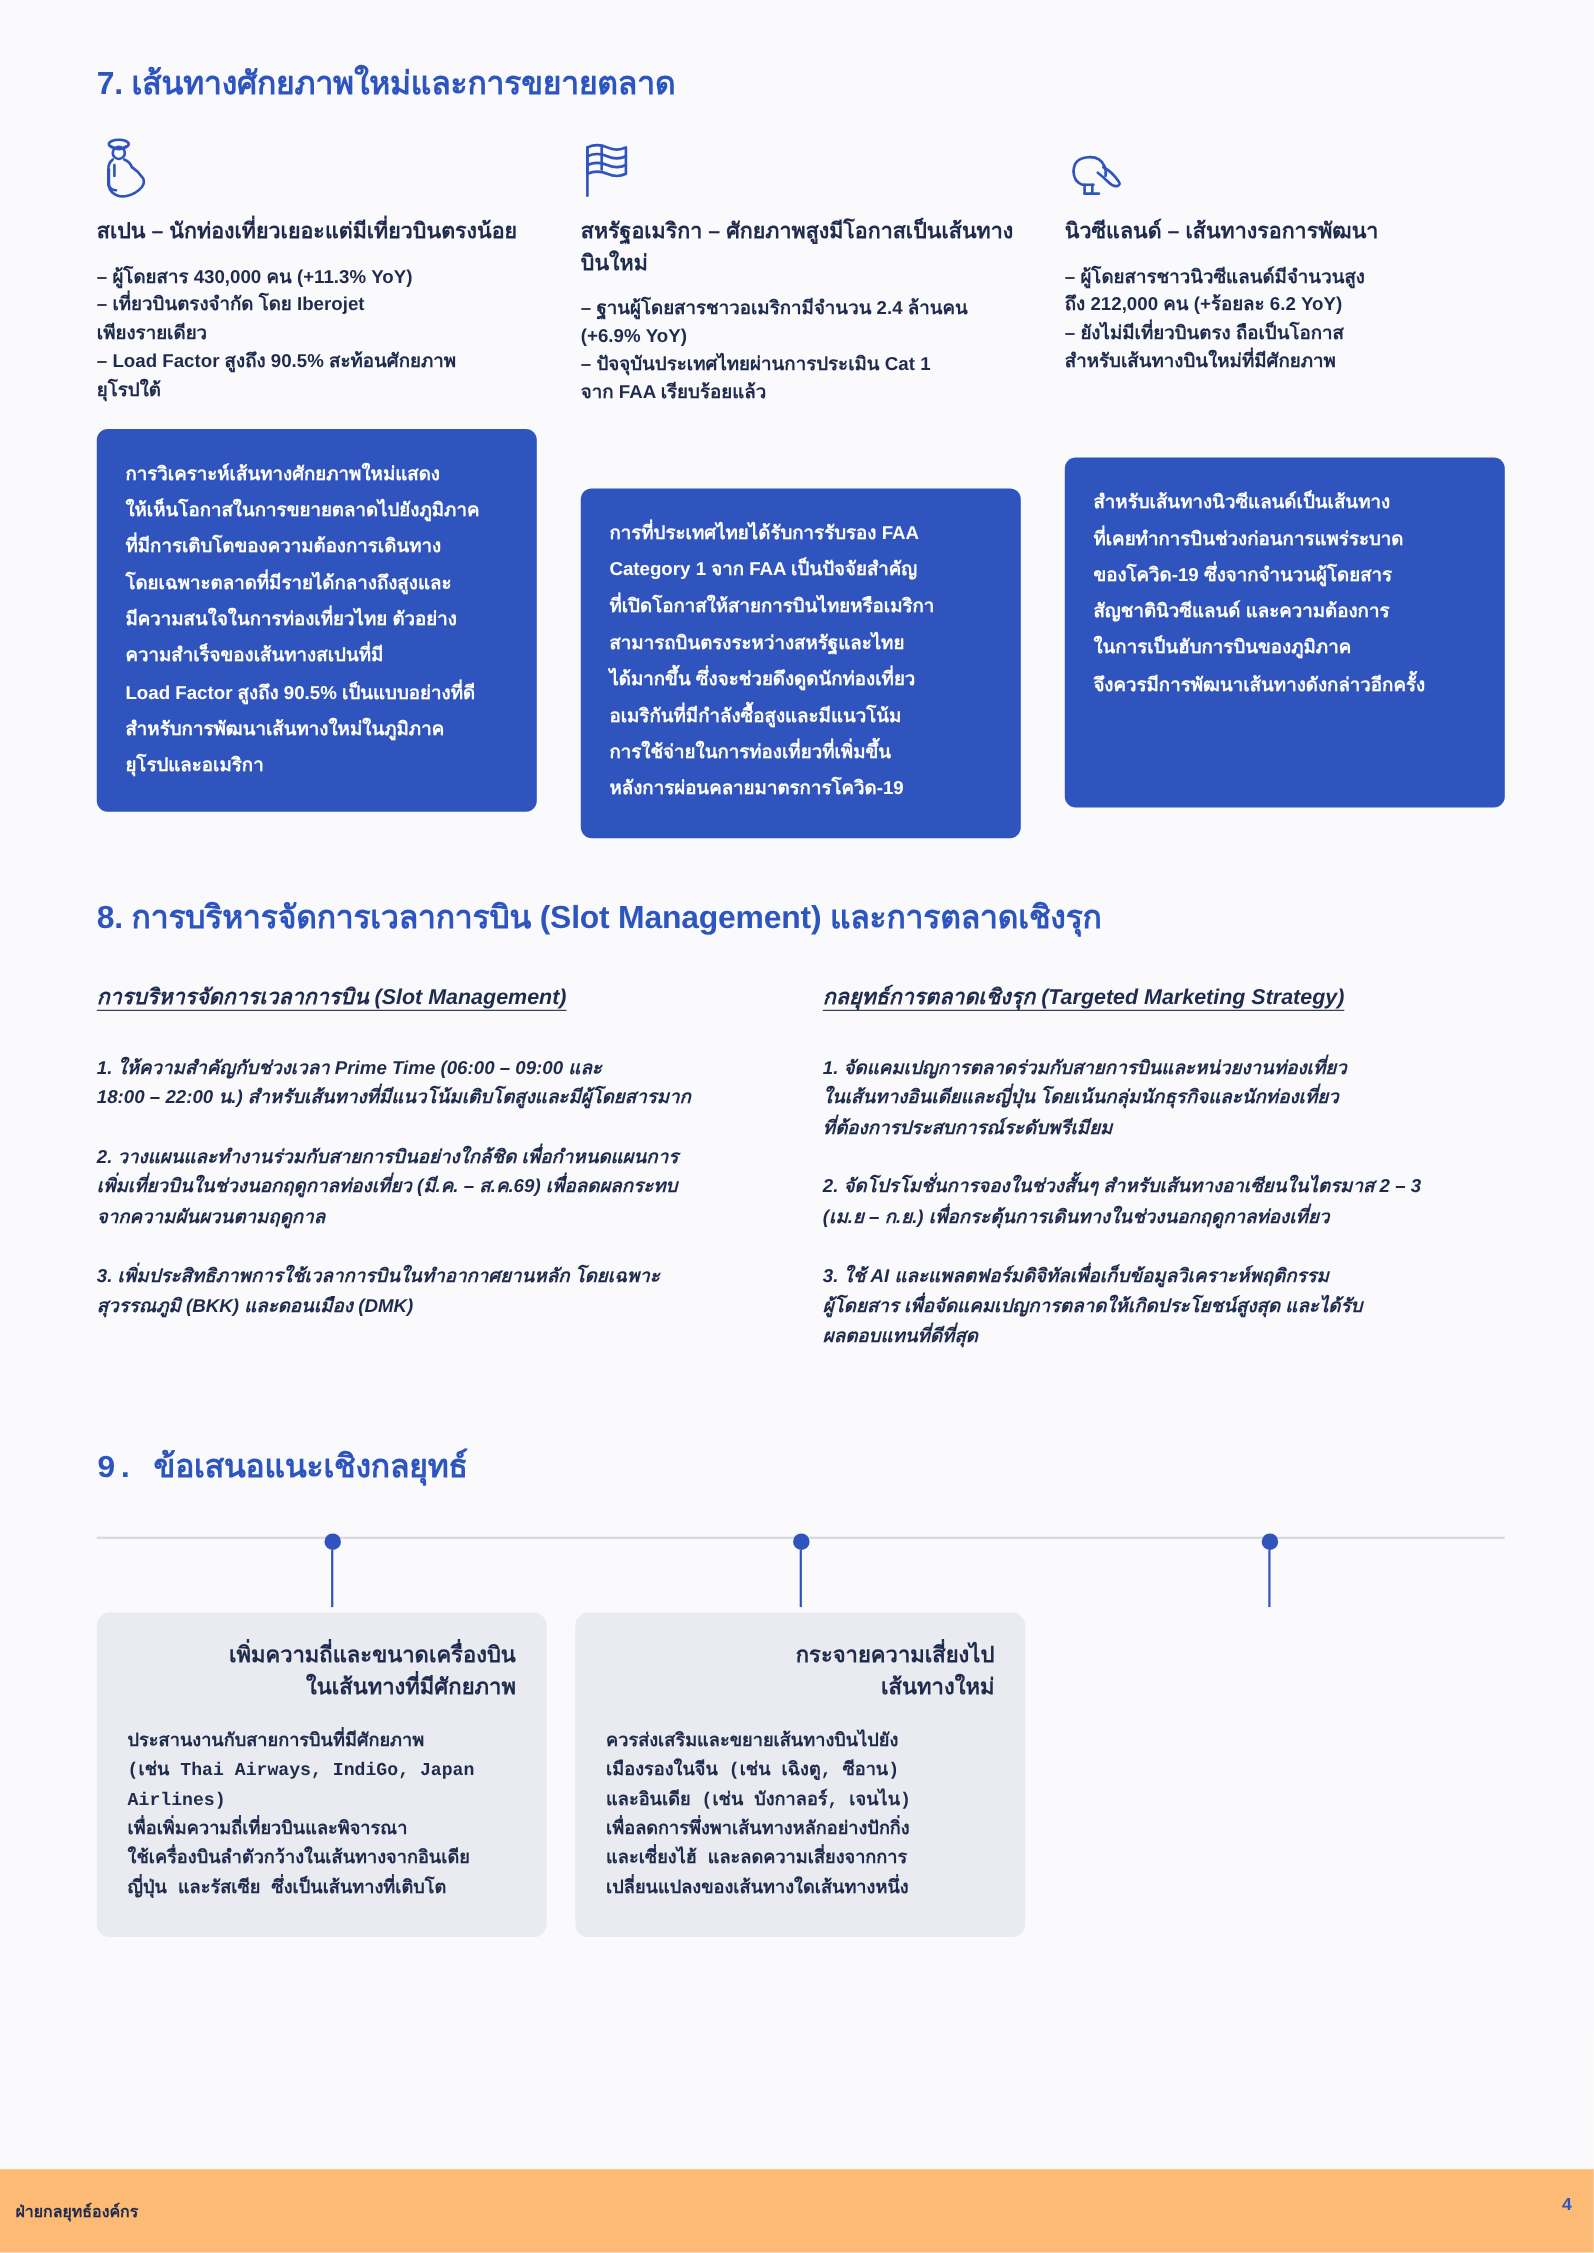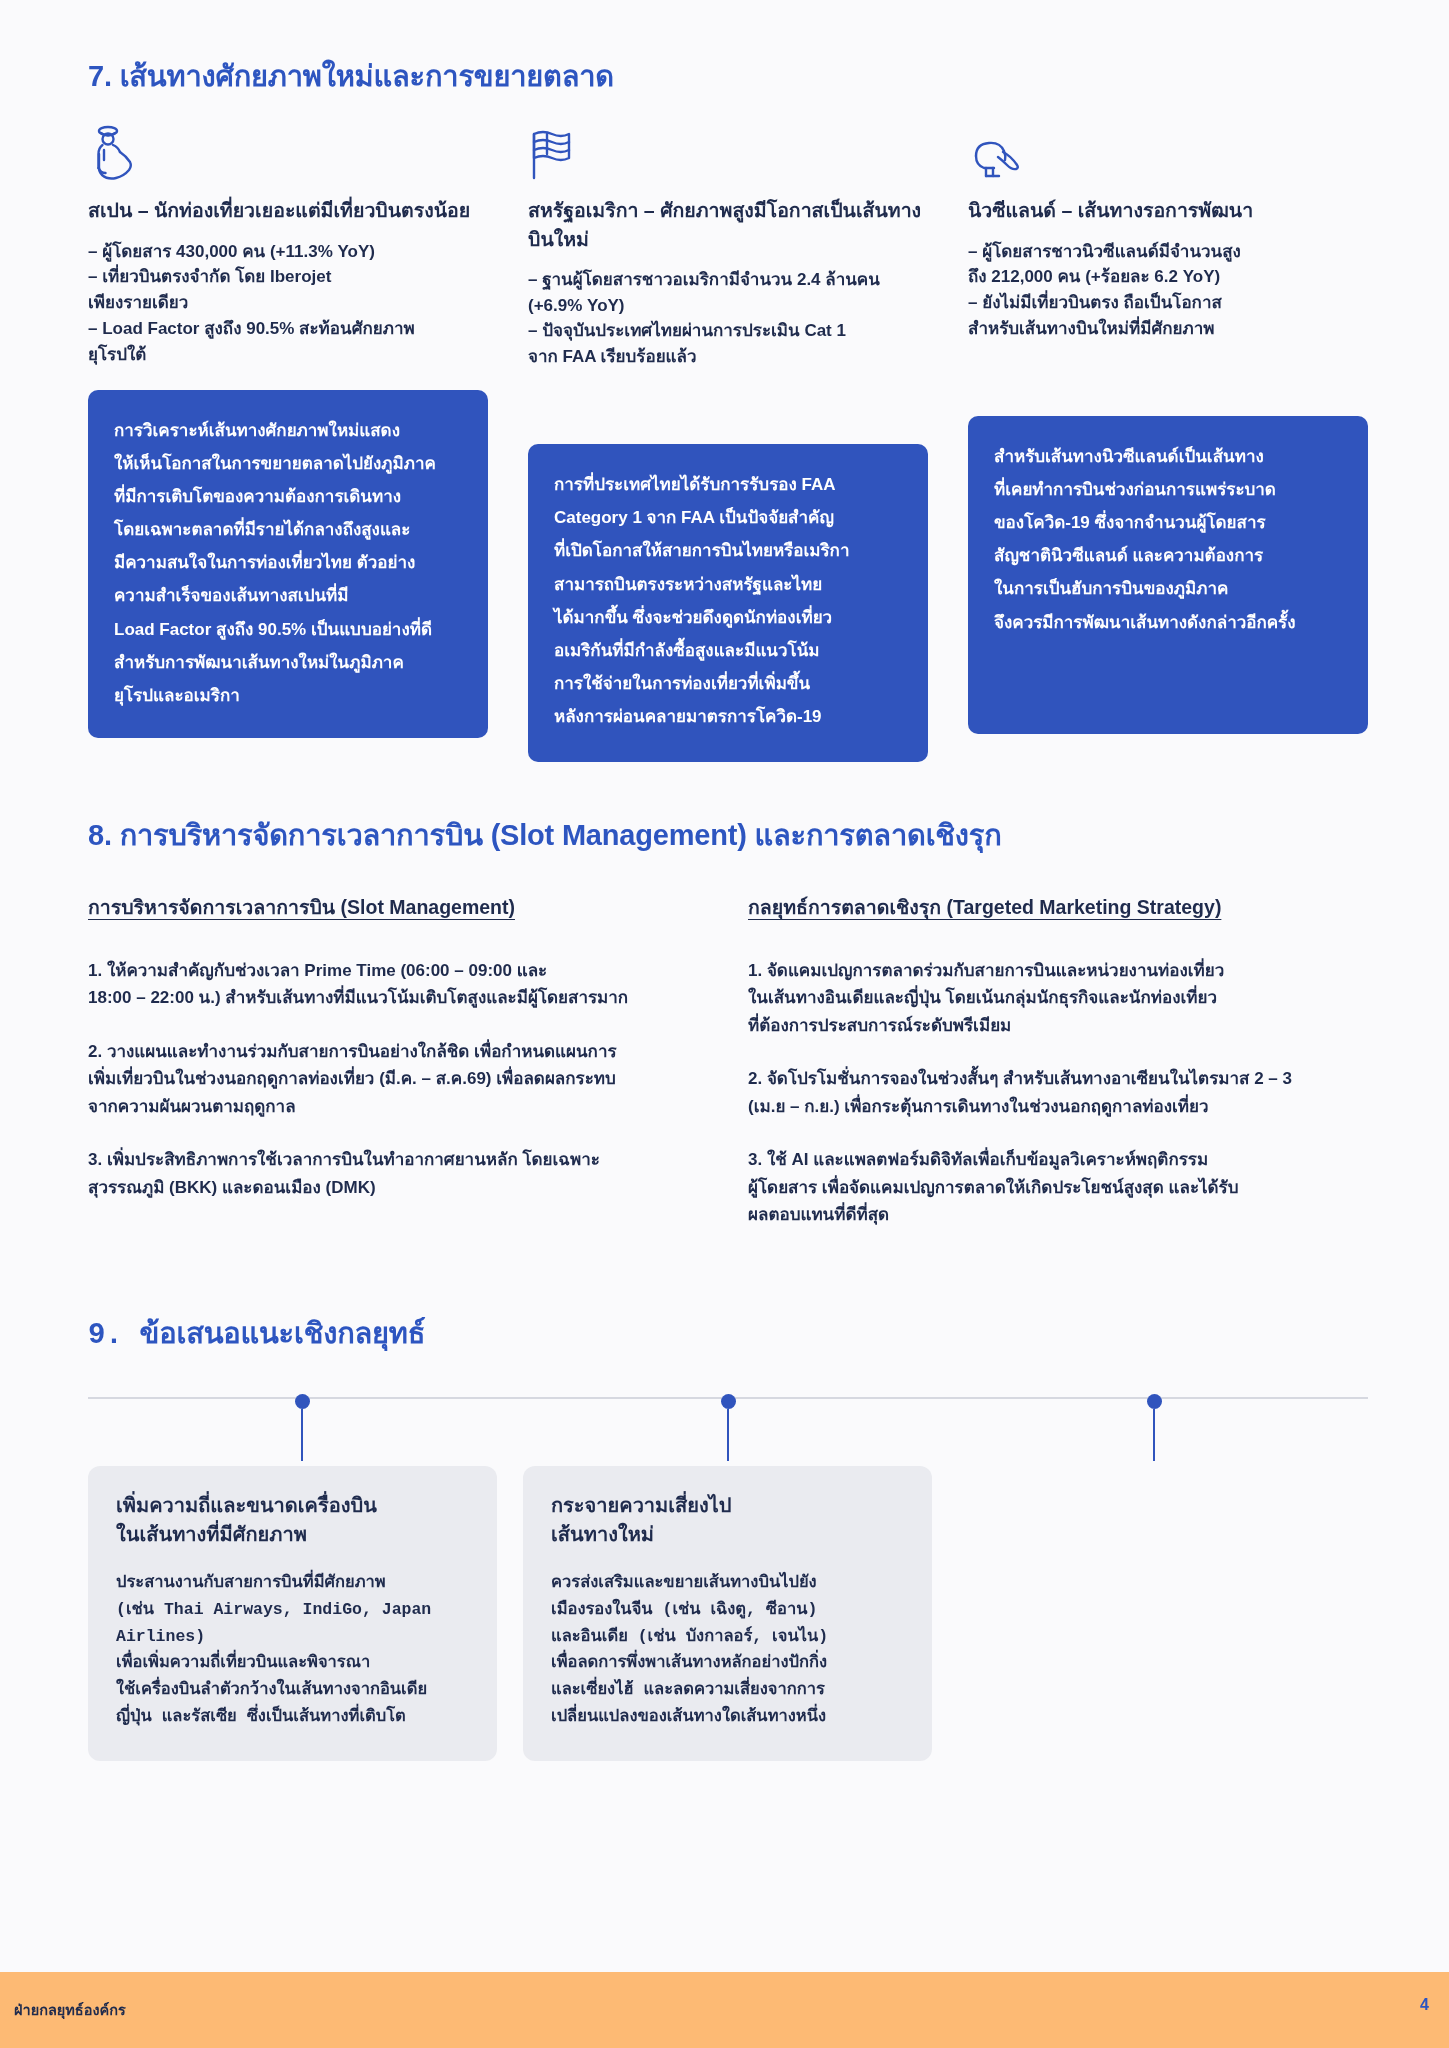--- a/index.html
+++ b/index.html
@@ -73,21 +73,21 @@
     min-height: 310px;
   }
   #sec7 .col3:nth-child(1) .blue-box { min-height: 318px; }
   #sec7 .col3:nth-child(2) .blue-box { min-height: 318px; margin-top: 74px; }
   #sec7 .col3:nth-child(3) .blue-box { min-height: 318px; margin-top: 74px; }
 
   
   #sec8 { position: absolute; left: 88px; top: 817px; width: 1280px; }
   #sec8 .section-title { margin-bottom: 42px; }
 
-  .cols2 { display: flex; gap: 60px; align-items: flex-start; }
+  .cols2 { display: flex; gap: 60px; align-items: flex-start; font-style: italic; }
   .col2-left { width: 600px; }
   .col2-right { width: 620px; }
 
   .sub-head {
     color: #1f2b4d;
     font-size: 19.5px;
     font-weight: bold;
     text-decoration: underline;
     text-underline-offset: 5px;
     margin-bottom: 36px;
@@ -136,21 +136,21 @@
     width: 409px;
     background: #eaebf0;
     border-radius: 12px;
     padding: 26px 28px 30px 28px;
     min-height: 200px;
   }
   .rec-title {
     color: #1f2b4d;
     font-size: 20px;
     font-weight: bold;
-    text-align: left;
+    text-align: right;
     line-height: 1.45;
     margin-bottom: 20px;
     white-space: pre-line;
   }
   .rec-body {
     color: #1f2b4d;
     font-size: 16.5px;
     font-weight: bold;
     line-height: 1.62;
     white-space: pre-line;

